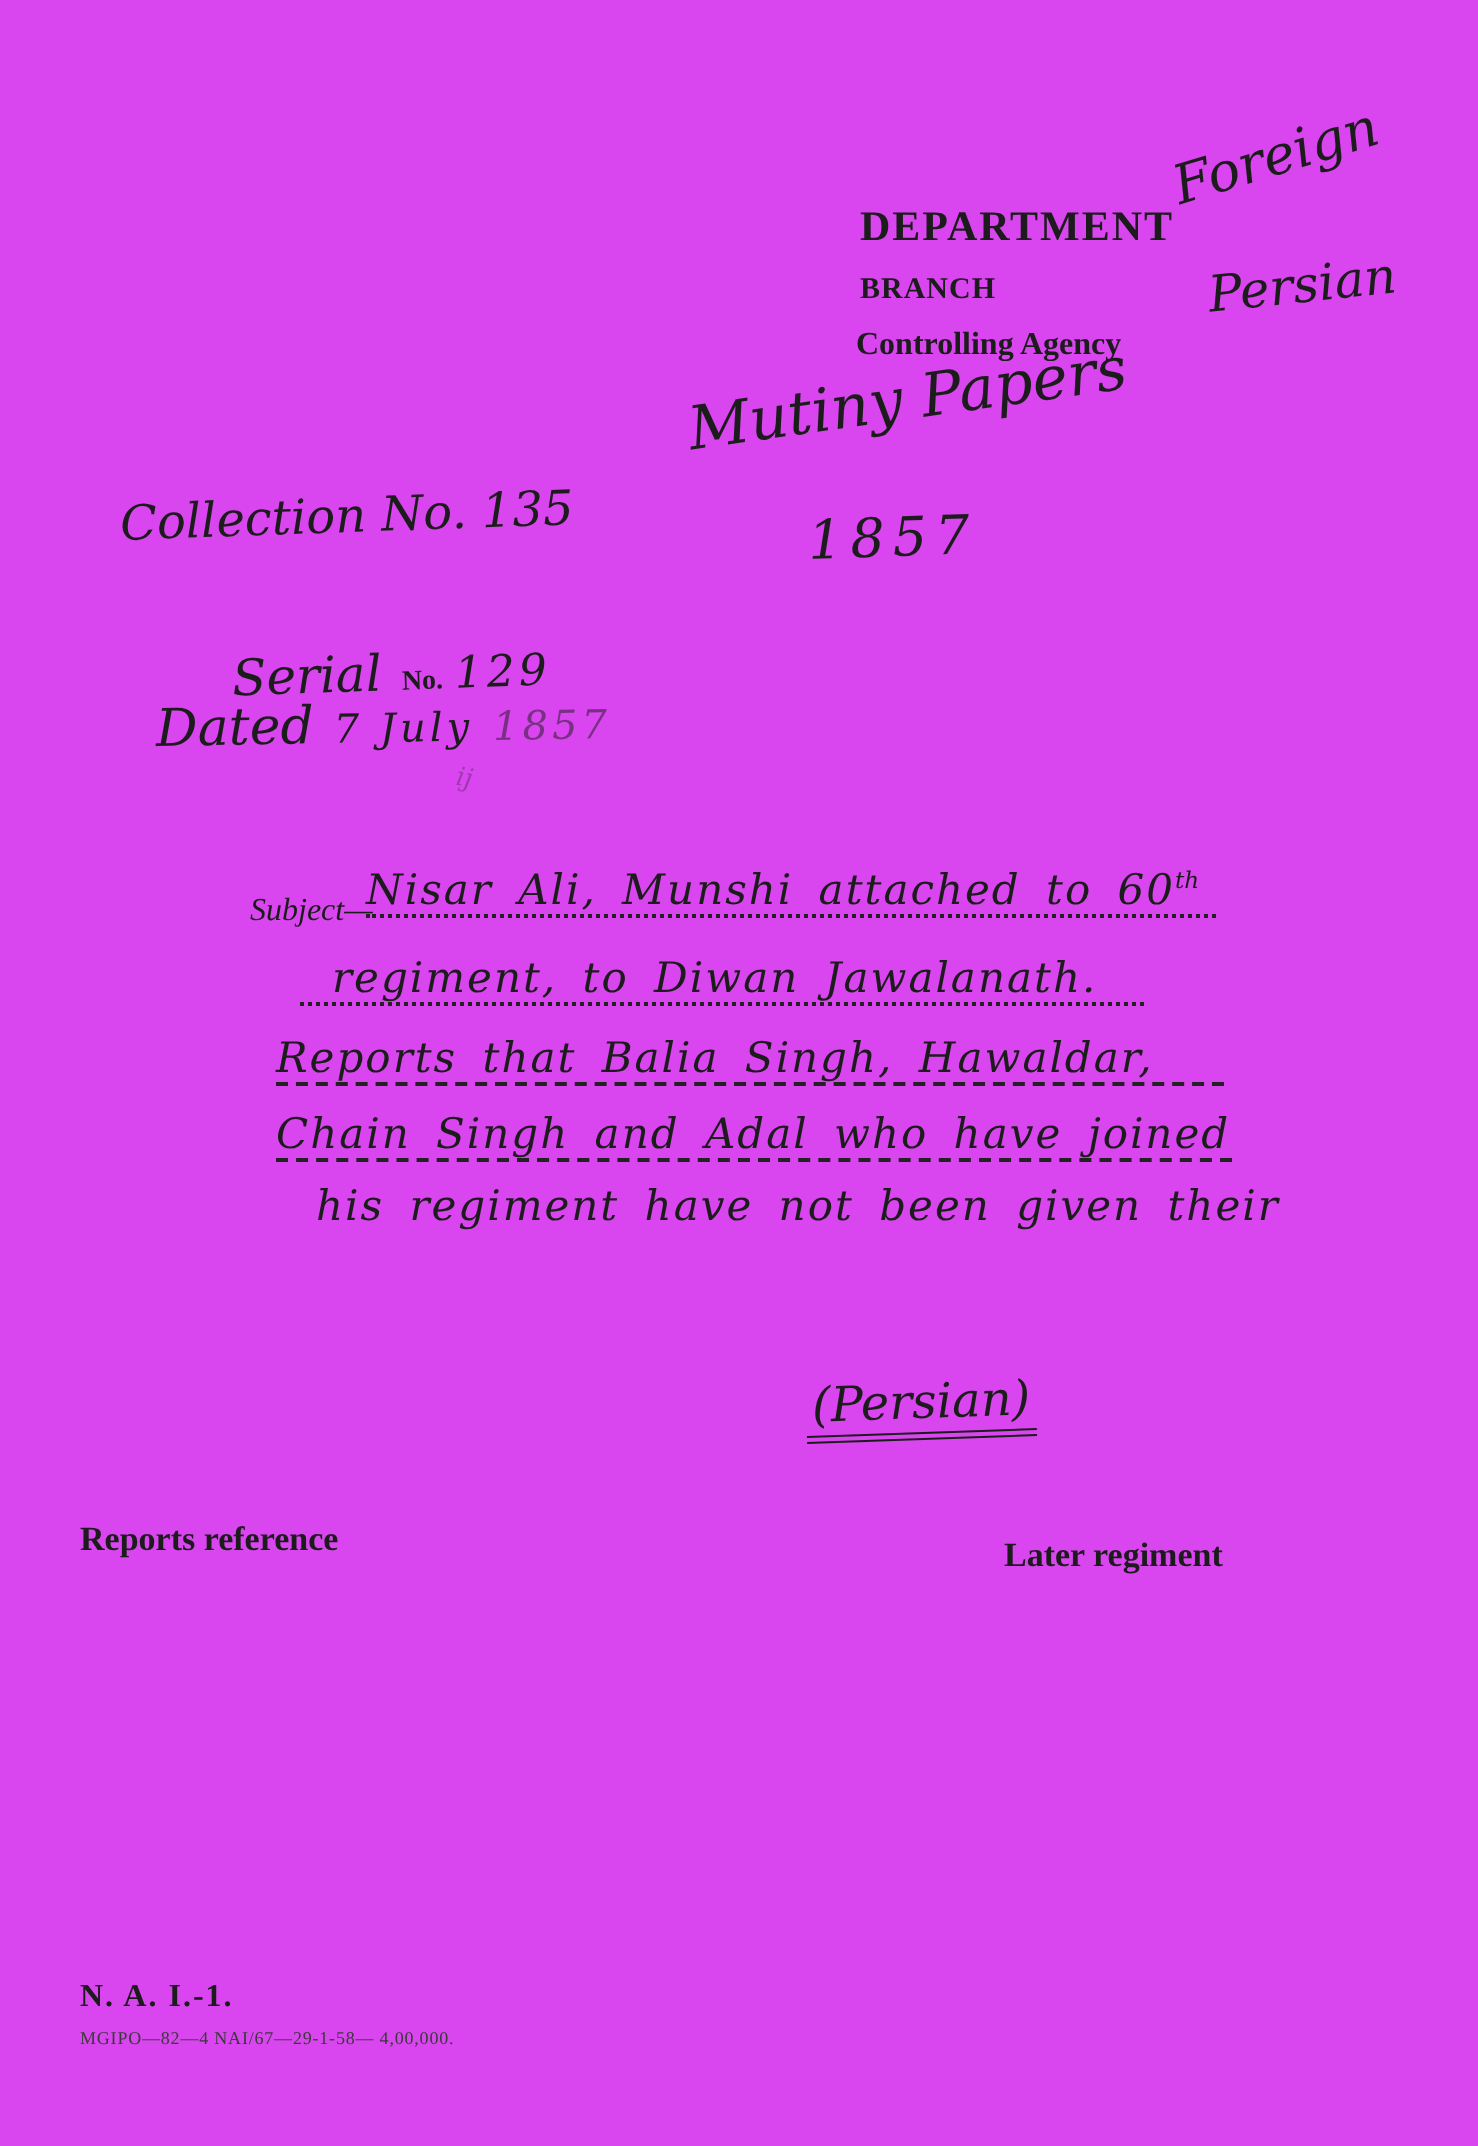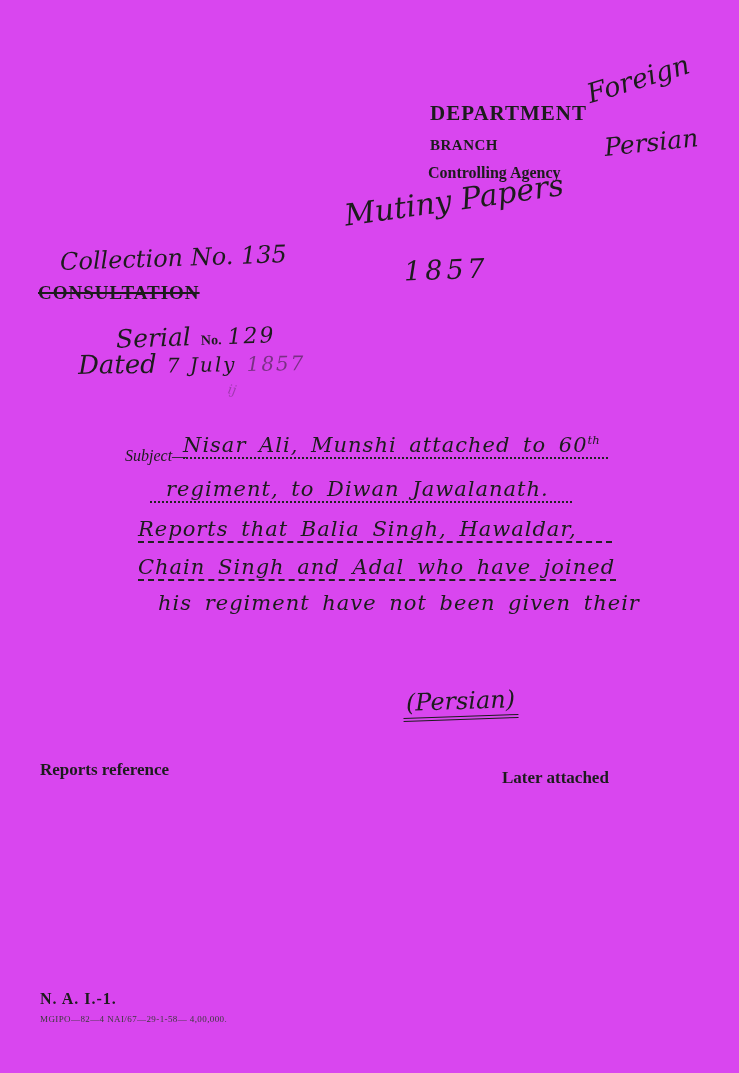--- a/index.html
+++ b/index.html
@@ -73,37 +73,36 @@
   <div class="abs print bold dept-label">DEPARTMENT</div>
   <div class="abs hw dept-value">Foreign</div>
   <div class="abs print bold branch-label">BRANCH</div>
   <div class="abs hw branch-value">Persian</div>
   <div class="abs print agency-label">Controlling Agency</div>
 
   <div class="abs hw mutiny">Mutiny Papers</div>
   <div class="abs hw year">1857</div>
 
   <div class="abs hw collection">Collection No. 135</div>
-  <div class="abs print bold consult">CONSULTATION</div>
 
   <div class="abs serial-row">
     <span class="hw serial-word">Serial</span><span class="no-label">No.</span><span class="hw serial-num">129</span>
   </div>
   <div class="abs dated-row">
     <span class="hw dated-word">Dated</span><span class="hw dated-val">7 July</span><span class="hw dated-val dated-year">1857</span>
   </div>
   <div class="abs hw smudge">ij</div>
 
   <div class="abs print subject-label">Subject—</div>
   <div class="abs sline u-dot l1"><span>Nisar Ali, Munshi attached to 60</span><span class="ord">th</span></div>
   <div class="abs sline u-dash l3">Reports that Balia Singh, Hawaldar,</div>
   <div class="abs sline u-dot l2">regiment, to Diwan Jawalanath.</div>
   <div class="abs sline u-dash l4">Chain Singh and Adal who have joined</div>
   <div class="abs sline l5">his regiment have not been given their</div>
   <div class="abs hw lang-note">(Persian)</div>
 
   <div class="abs print bold prev-ref">Reports reference</div>
-  <div class="abs print bold later-ref">Later attached</div>
+  <div class="abs print bold later-ref">Later regiment</div>
 
   <div class="abs print bold nai-code">N. A. I.-1.</div>
   <div class="abs print print-code">MGIPO—82—4 NAI/67—29-1-58— 4,00,000.</div>
 
 </div>
 
 </body></html>

